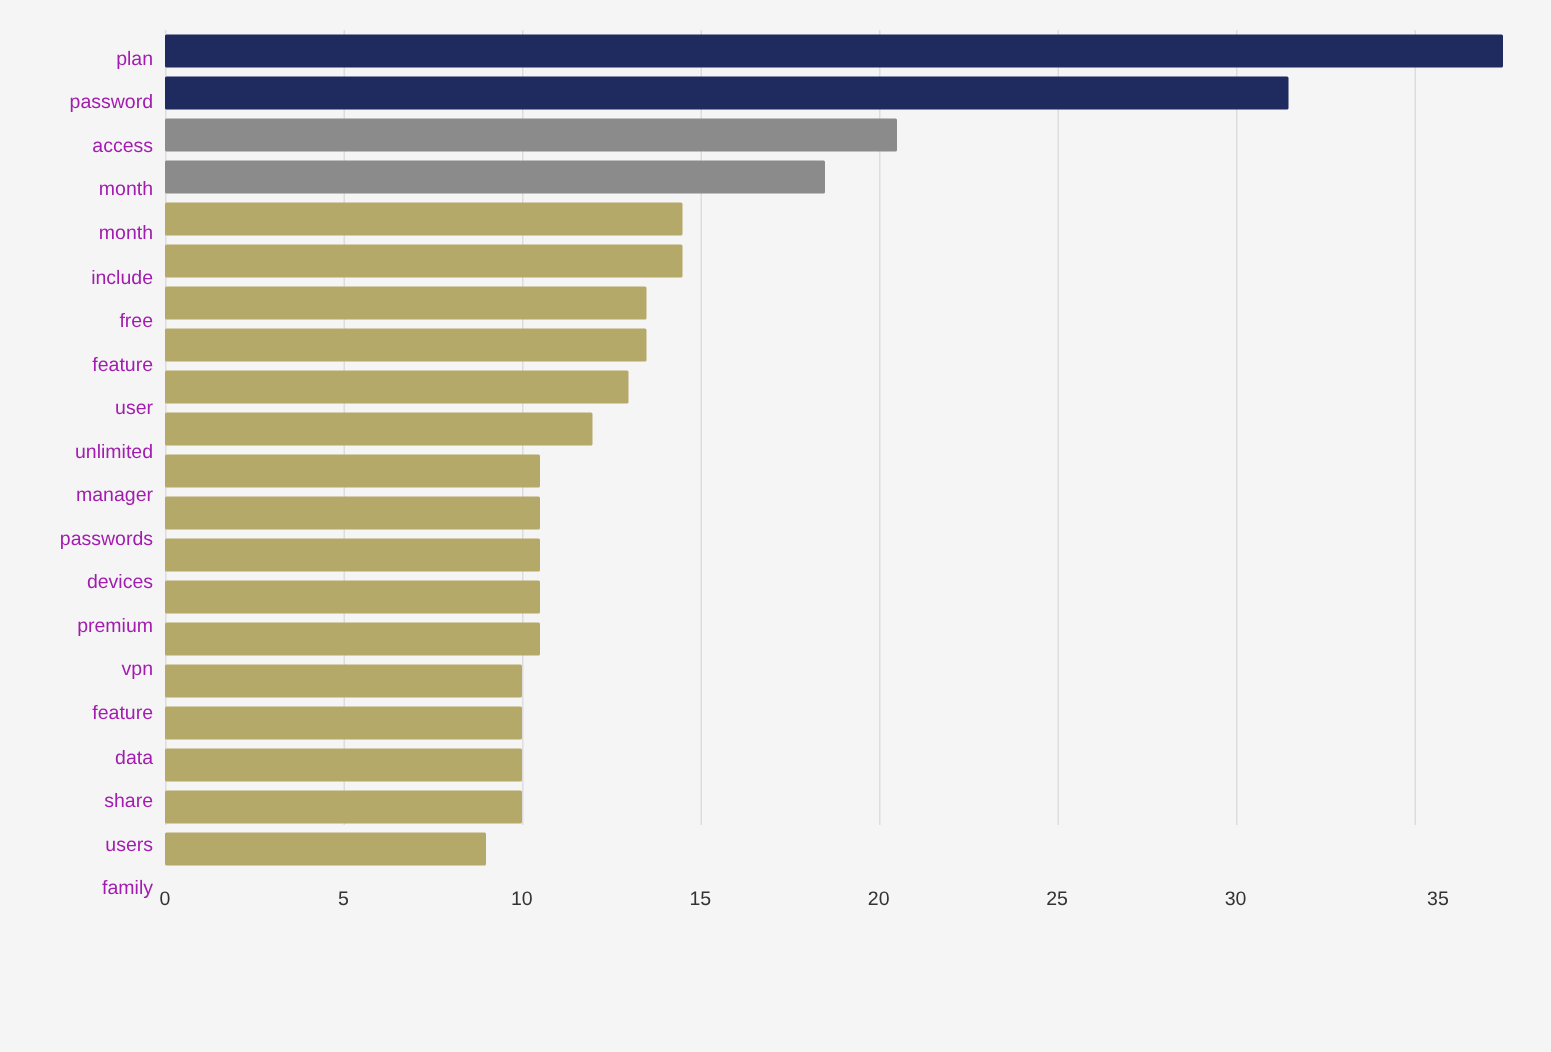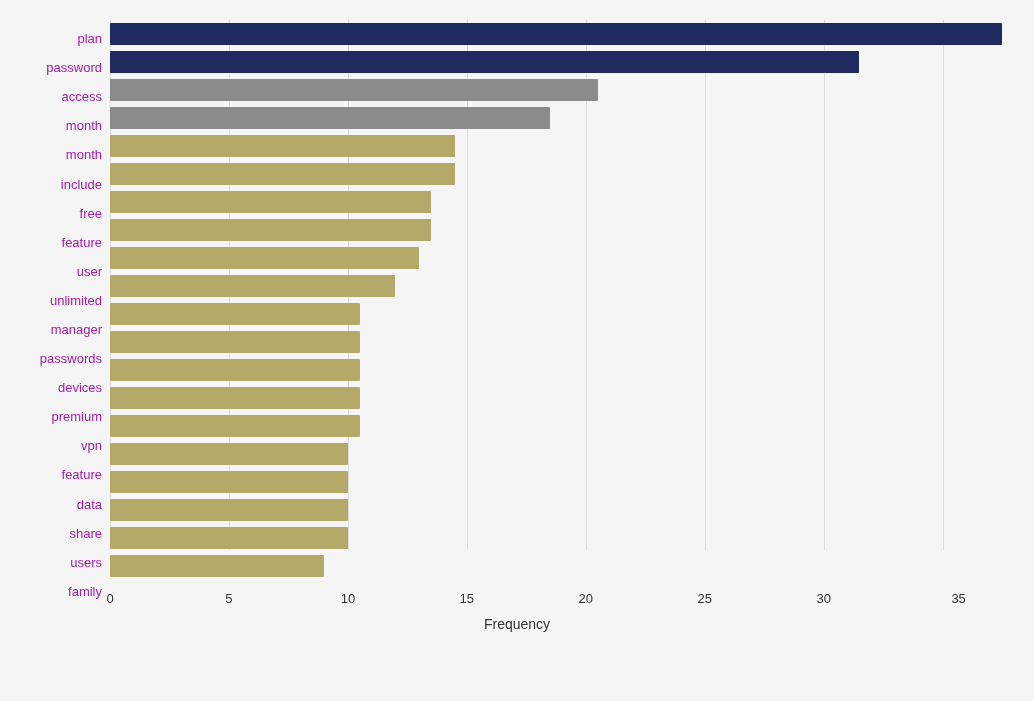--- a/index.html
+++ b/index.html
@@ -221,14 +221,13 @@
           <div class="x-tick" style="left: 13.1579%;">5</div>
           <div class="x-tick" style="left: 26.3158%;">10</div>
           <div class="x-tick" style="left: 39.4737%; text-align: right;">15</div>
           <div class="x-tick" style="left: 52.6316%;">20</div>
           <div class="x-tick" style="left: 65.7895%;">25</div>
           <div class="x-tick" style="left: 78.9474%;">30</div>
           <div class="x-tick" style="left: 92.1053%; margin-left: 16px;">35</div>
         </div>
     </div>
   </div>
-  <div class="chart-bottom">Frequency</div>
 </div>
 
 </body></html>

